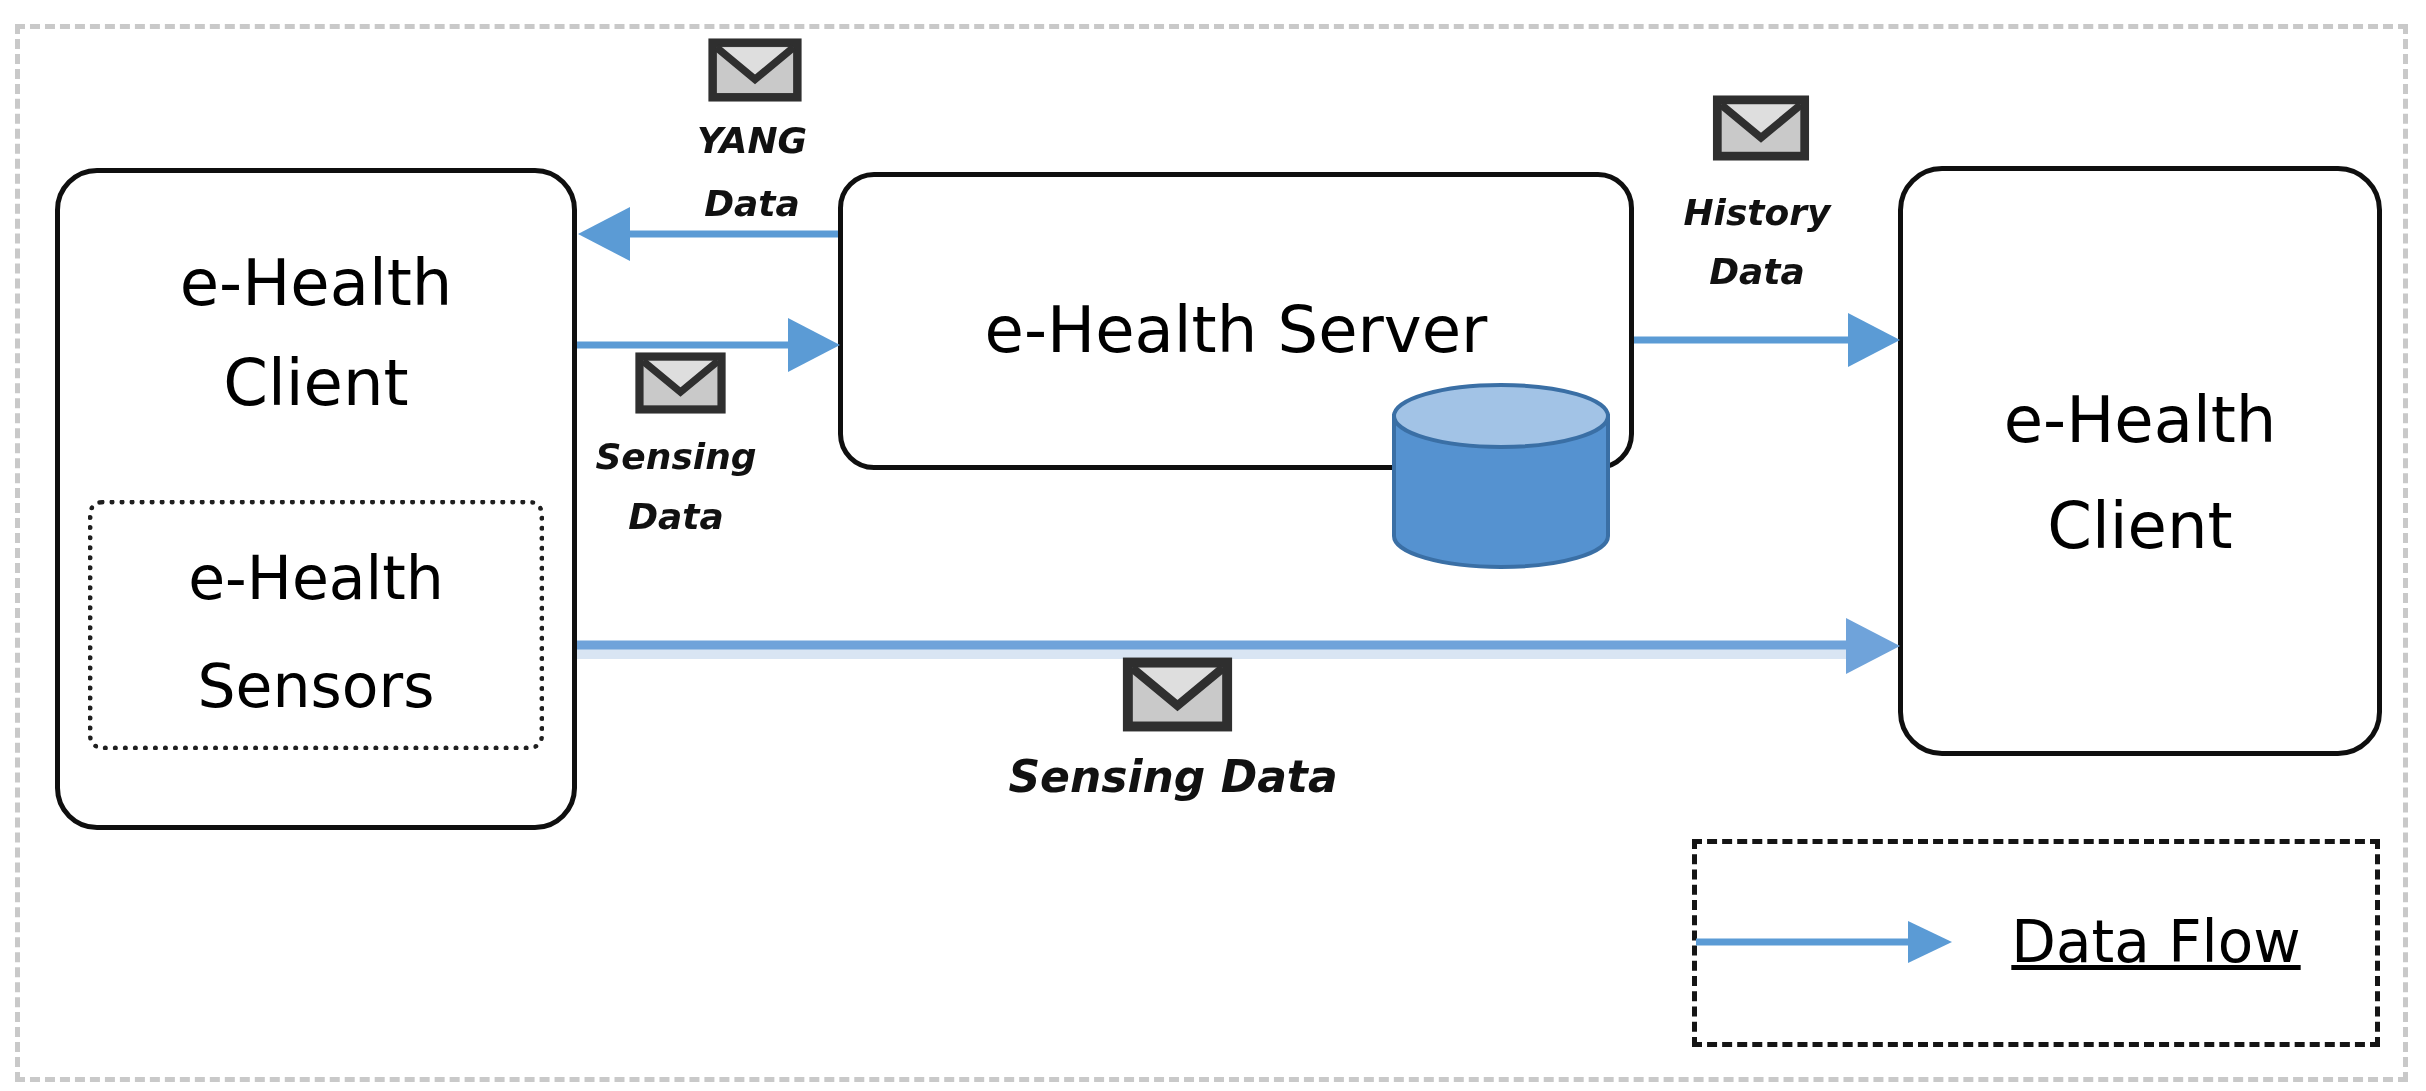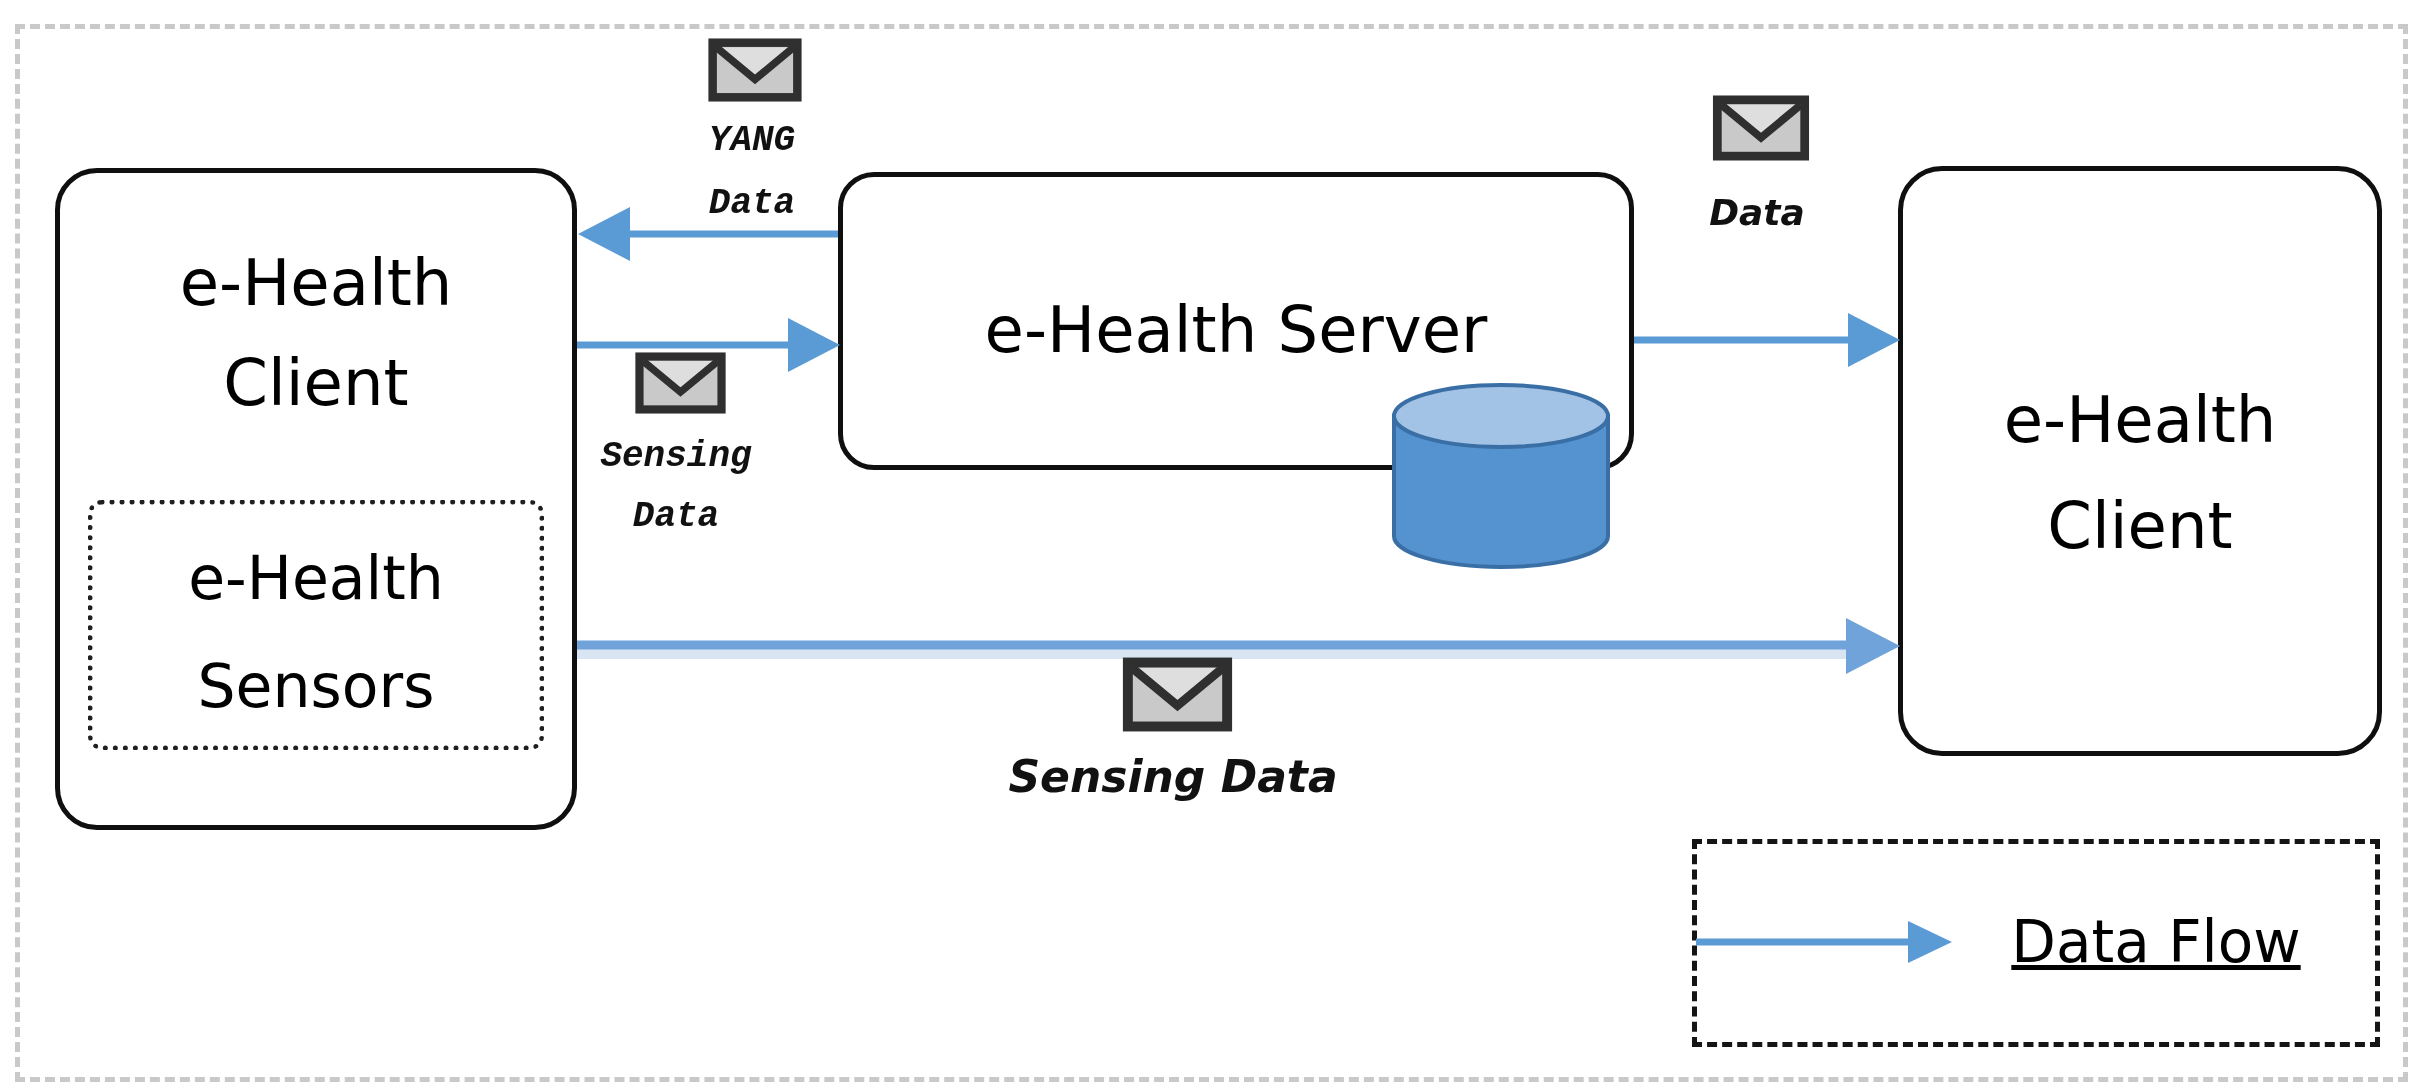--- a/index.html
+++ b/index.html
@@ -33,22 +33,22 @@
   .client-box  { left:1898px; top:166px; width:484px; height:590px; border:5px solid var(--box-border); border-radius:44px; }
   .legend-box  { left:1692px; top:839px; width:688px; height:208px; border:5px dashed #151515; background:transparent; }
 
   .box-label { position:absolute; text-align:center; color:var(--text); }
   .device-label  { left:55px;   top:233px; width:522px; font-size:64px; line-height:100px; }
   .sensors-label { left:88px;   top:524px; width:456px; font-size:60px; line-height:108px; }
   .server-label  { left:838px;  top:283px; width:796px; font-size:64px; line-height:94px; }
   .client-label  { left:1898px; top:367px; width:484px; font-size:64px; line-height:106px; }
 
   .msg-label { position:absolute; text-align:center; font-weight:700; font-style:italic; color:#111; }
-  .lbl-yang           { left:652px;  top:109px; width:200px; font-size:36px; line-height:63px;font-family:Liberation Mono, monospace; }
-  .lbl-sensing-upper  { left:576px;  top:427px; width:200px; font-size:36px; line-height:60px;font-family:Liberation Mono, monospace; }
+  .lbl-yang           { left:652px;  top:109px; width:200px; font-size:36px; line-height:63px; }
+  .lbl-sensing-upper  { left:576px;  top:427px; width:200px; font-size:36px; line-height:60px; }
   .lbl-history        { left:1657px; top:183px; width:200px; font-size:36px; line-height:59px; }
   .lbl-sensing-bottom { left:973px;  top:752px; width:400px; font-size:44px; line-height:50px; }
 
   .legend-label { position:absolute; left:1966px; top:913px; width:380px; font-size:58px; line-height:58px; text-align:center; color:var(--text);text-decoration:underline; }
 
   svg.overlay { position:absolute; left:0; top:0; width:2426px; height:1091px; pointer-events:none; }
   .envelope { position:absolute; }
   .env-yang           { left:707px;  top:38px;  width:96px;  height:64px; }
   .env-sensing-upper  { left:633px;  top:352px; width:95px;  height:62px; }
   .env-history        { left:1712px; top:95px;  width:98px;  height:66px; }
@@ -138,19 +138,20 @@
 
   <div class="msg-label lbl-yang">
     <div>YANG</div>
     <div>Data</div>
   </div>
   <div class="msg-label lbl-sensing-upper">
     <div>Sensing</div>
     <div>Data</div>
   </div>
   <div class="msg-label lbl-history">
+    <div>History</div>
     <div>Data</div>
   </div>
   <div class="msg-label lbl-sensing-bottom">Sensing Data</div>
 
   <div class="legend-label">Data Flow</div>
 
 </div>
 
 </body></html>

